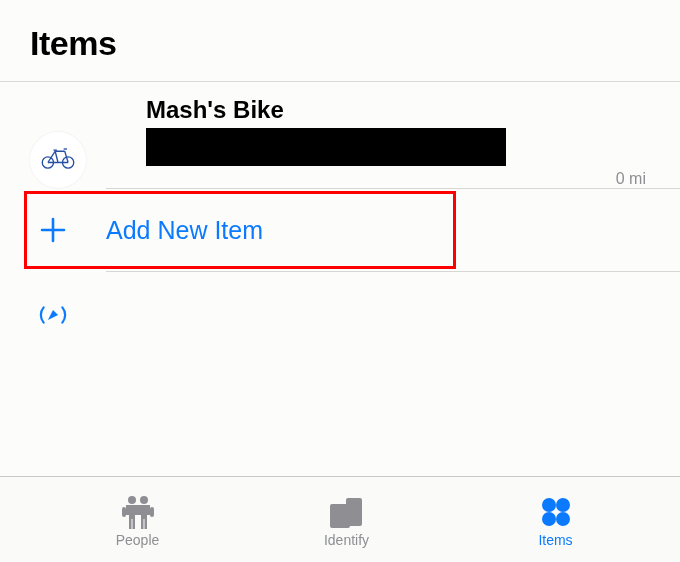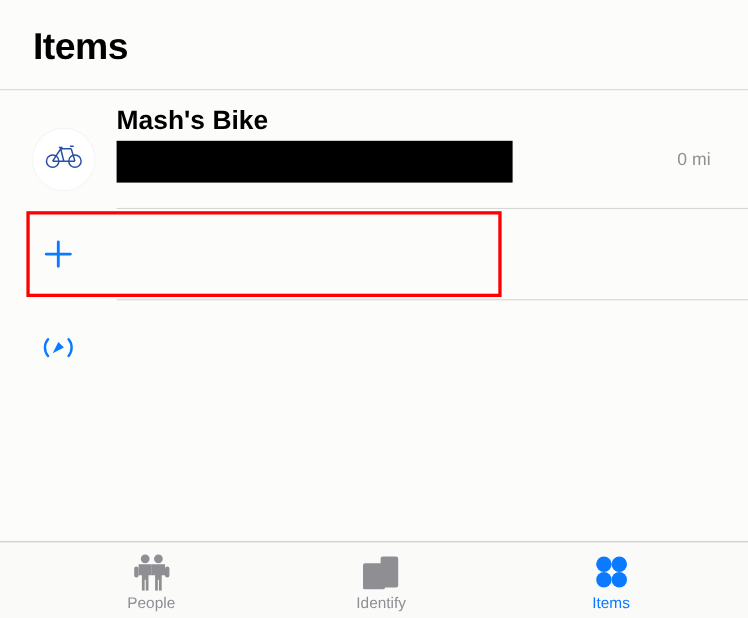--- a/index.html
+++ b/index.html
@@ -22,22 +22,23 @@
       font-size: 34px;
       font-weight: 700;
       color: #000;
       letter-spacing: -0.5px;
     }
     .content-divider-top {
       border-top: 1px solid #d9d9d8;
     }
     .item-row {
       display: flex;
-      align-items: center;
+      align-items: flex-end;
       padding: 14px 30px 0 30px;
+      gap: 40px;
     }
     .item-icon-circle {
       width: 56px;
       height: 56px;
       border-radius: 50%;
       background: #ffffff;
       box-shadow: 0 0 0 1px rgba(0,0,0,0.03);
       display: flex;
       align-items: center;
       justify-content: center;
@@ -106,21 +107,21 @@
     }
     .action-row.identify {
       padding-top: 26px;
       padding-bottom: 26px;
     }
     .tabbar {
       position: absolute;
       left: 0;
       right: 0;
       bottom: 0;
-      height: 70px;
+      height: 86px;
       border-top: 1px solid #c8c8c7;
       background: #fafbf9;
       display: flex;
       justify-content: space-around;
       align-items: center;
       padding: 8px 20px 6px 33px;
     }
     .tab {
       display: flex;
       flex-direction: column;
@@ -177,20 +178,21 @@
 
 <div class="list-divider"></div>
 
 <div class="action-row">
   <div class="highlighted"></div>
   <div class="action-icon">
     <svg width="28" height="28" viewBox="0 0 28 28">
       <path d="M14 3 L14 25 M3 14 L25 14" stroke="#0b7aff" stroke-width="2.6" stroke-linecap="round" fill="none"></path>
     </svg>
   </div>
+  <div class="action-label">Add New Item</div>
 </div>
 
 <div class="list-divider"></div>
 
 <div class="action-row identify">
   <div class="action-icon">
     <svg width="34" height="34" viewBox="0 0 40 40">
       <g stroke="#0b7aff" stroke-width="2.6" fill="none" stroke-linecap="round">
         <path d="M9 11 A14 14 0 0 0 9 29"></path>
         <path d="M31 11 A14 14 0 0 1 31 29"></path>

